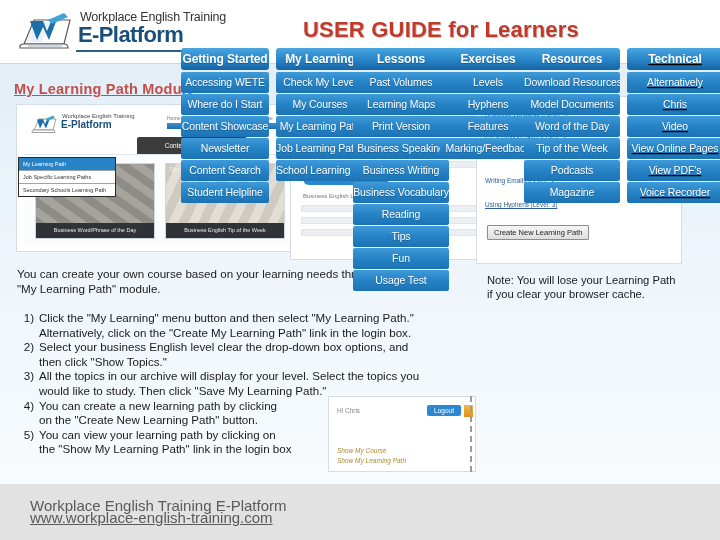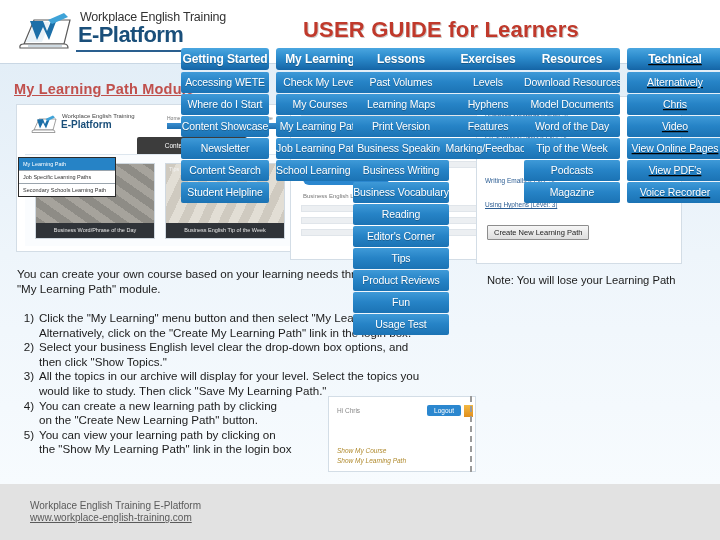--- a/index.html
+++ b/index.html
@@ -161,21 +161,21 @@
   .li .ln2 { display:block; }
 
   .note {
     position:absolute; left:487px; top:273px; width:225px;
     font-size:11.2px; color:#1b1b1b; line-height:14px; z-index:7;
   }
 
   
   .foot {
     position:absolute; left:30px; top:500px;
-    font-size:10px; color:#5a5a5a; line-height:12px;
+    font-size:15px; color:#5a5a5a; line-height:12px;
   }
   .foot .url { text-decoration:underline; color:#5a5a5a; display:block; }
 
   
   .arrow-red { position:absolute; width:0; height:0; z-index:7; }
   .ar1 { left:425px; top:116px; border-top:5px solid transparent; border-bottom:5px solid transparent; border-left:9px solid #cc2b2b;}
   .ar2 { left:338px; top:171px; border-top:4px solid transparent; border-bottom:4px solid transparent; border-left:8px solid #cc2b2b;}
 </style>
 </head>
 <body>
@@ -288,23 +288,21 @@
 
     <div class="mcol col-3">
       <div class="mitem mhead">Lessons</div>
       <div class="mitem">Past Volumes</div>
       <div class="mitem">Learning Maps</div>
       <div class="mitem">Print Version</div>
       <div class="mitem">Business Speaking</div>
       <div class="mitem">Business Writing</div>
       <div class="mitem">Business Vocabulary</div>
       <div class="mitem">Reading</div>
-      <div class="mitem">Editor's Corner</div>
       <div class="mitem">Tips</div>
-      <div class="mitem">Product Reviews</div>
       <div class="mitem">Fun</div>
       <div class="mitem">Usage Test</div>
     </div>
 
     <div class="mcol col-4">
       <div class="mitem mhead">Exercises</div>
       <div class="mitem">Levels</div>
       <div class="mitem">Hyphens</div>
       <div class="mitem">Features</div>
       <div class="mitem">Marking/Feedback</div>
@@ -368,20 +366,21 @@
     </div>
     <div class="li">
       <span class="num">5)</span>
       <span>You can view your learning path by clicking on</span>
       <span class="ln2">the "Show My Learning Path" link in the login box</span>
     </div>
   </div>
 
   <div class="note">
     <span>Note: You will lose your Learning Path</span><br>
+    <span>if you clear your browser cache.</span>
   </div>
 
   <div class="foot">
     <span>Workplace English Training E-Platform</span>
     <span class="url">www.workplace-english-training.com</span>
   </div>
 
 </div>
 
 </body></html>

